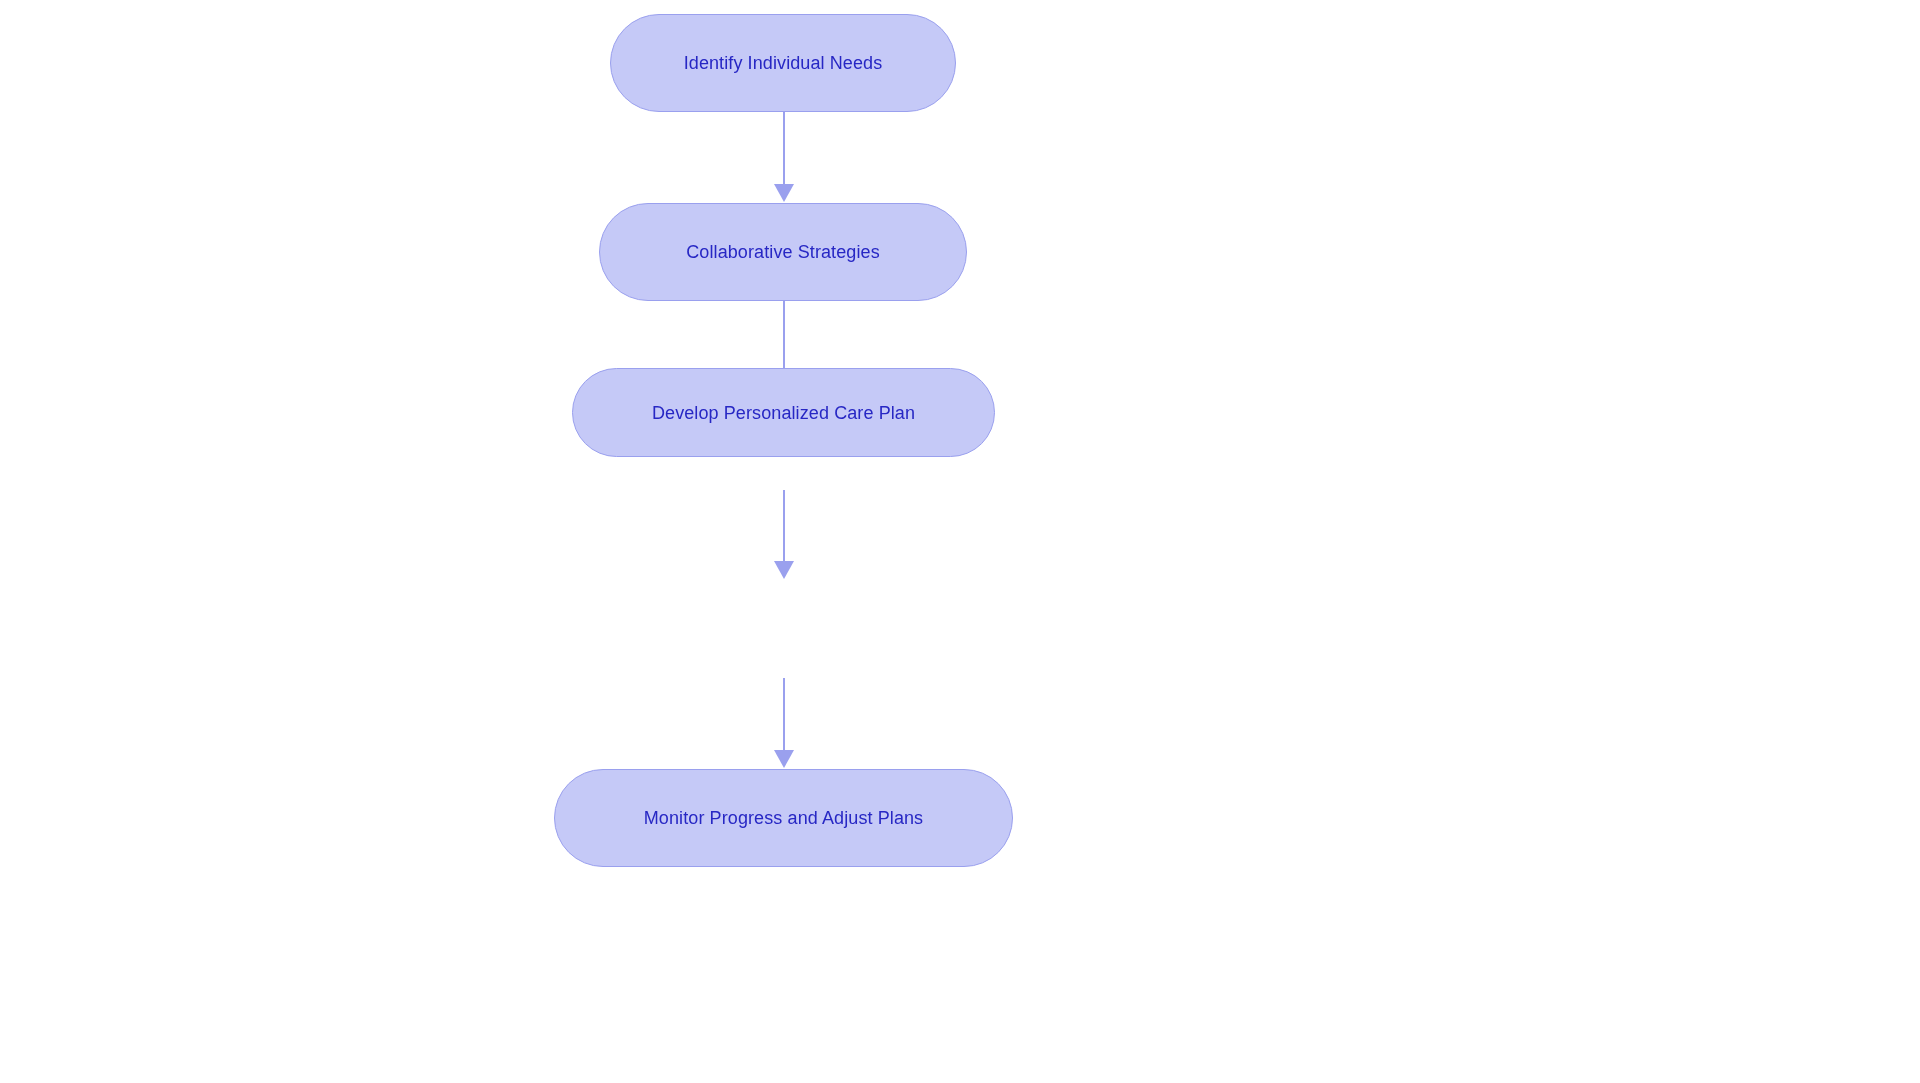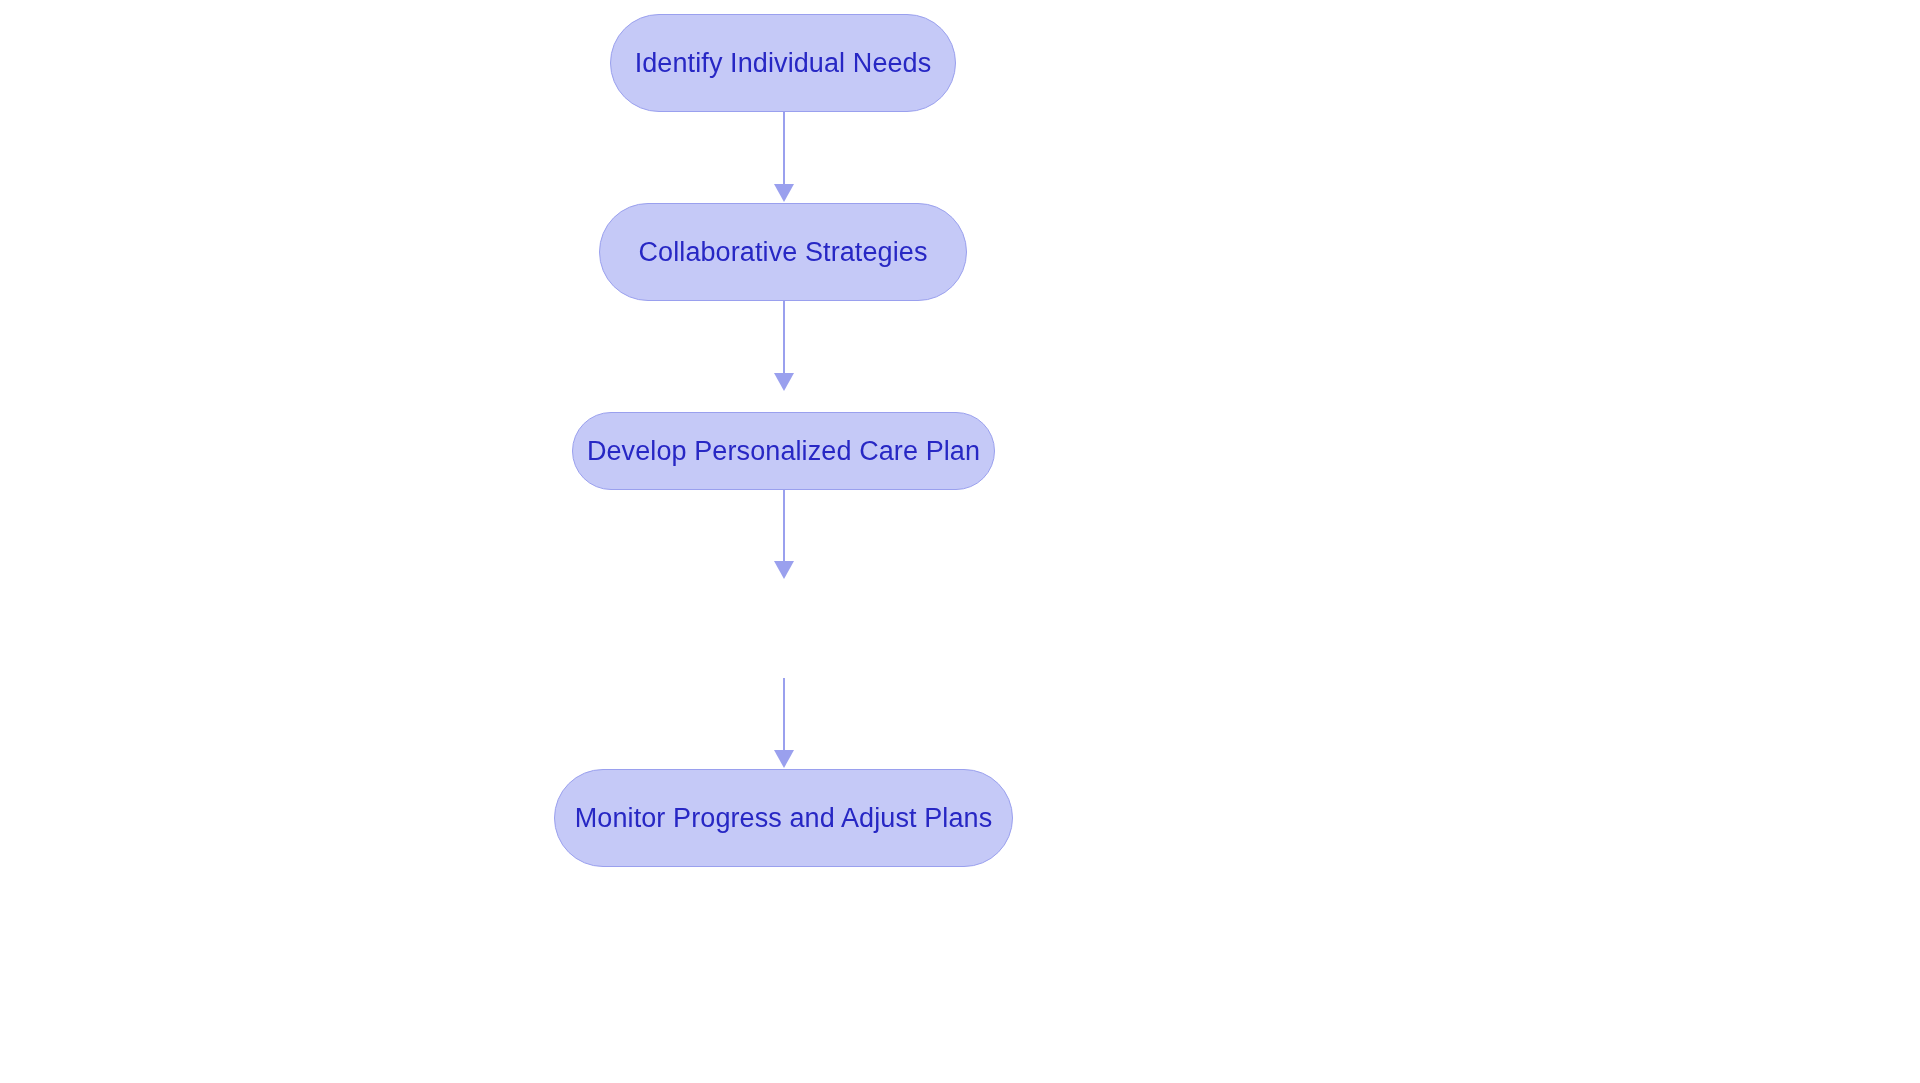--- a/index.html
+++ b/index.html
@@ -39,32 +39,32 @@
     justify-content: center;
     background: #c5c9f7;
     border: 1.6px solid #9aa0ee;
     border-radius: 999px;
     text-align: center;
     white-space: nowrap;
   }
 
   .node-label {
     font-family: "Liberation Sans", sans-serif;
-    font-size: 27px;
+    font-size: 18px;
     font-weight: 400;
     color: #2727c4;
     letter-spacing: 0.1px;
     line-height: 1;
     padding: 0 10px;
   }
 
   
   #node-0 { left: 610px;  top: 14px;  width: 346px; height: 98px; }
   #node-1 { left: 599px;  top: 203px; width: 368px; height: 98px; }
-  #node-2 { left: 572px;  top: 412px; width: 423px; height: 78px; }
+  #node-2 { left: 572px;  top: 368px; width: 423px; height: 89px; }
   #node-3 { left: 522px;  top: 580px; width: 523px; height: 98px; }
   #node-4 { left: 554px;  top: 769px; width: 459px; height: 98px; justify-content: center; }
 
   
   .connector {
     position: absolute;
     left: 783px;
     width: 2px;
     background: transparent;
   }

